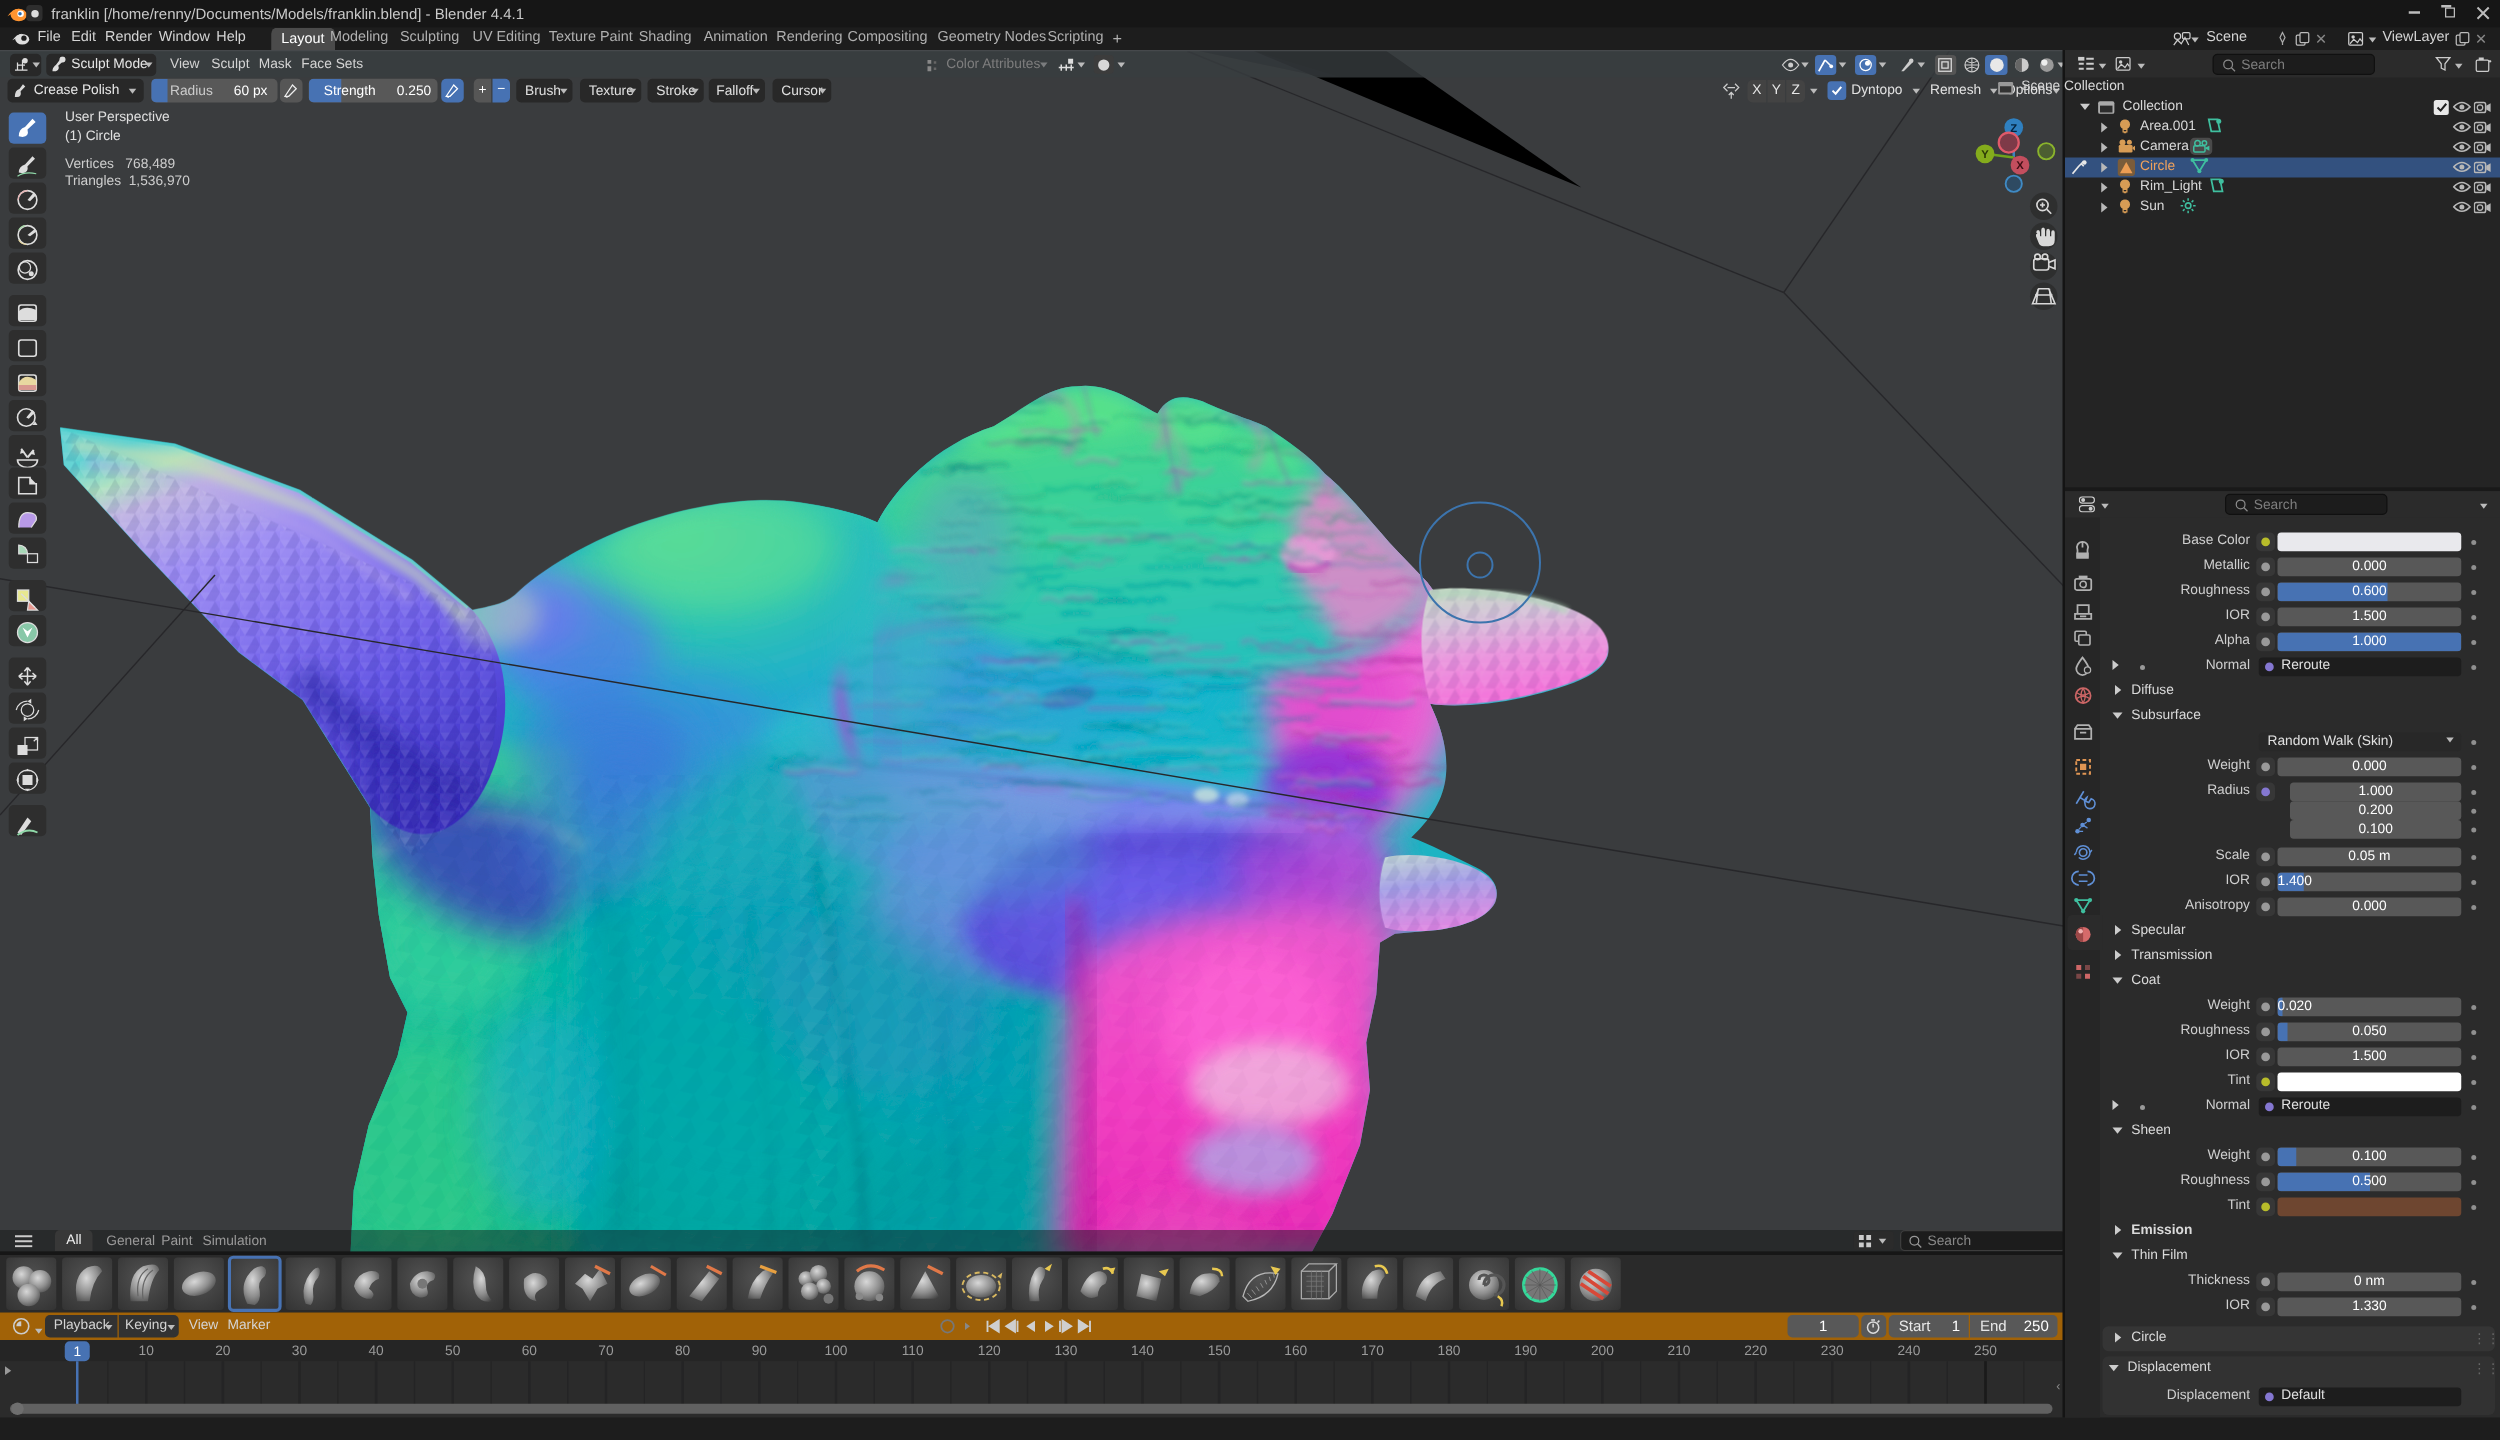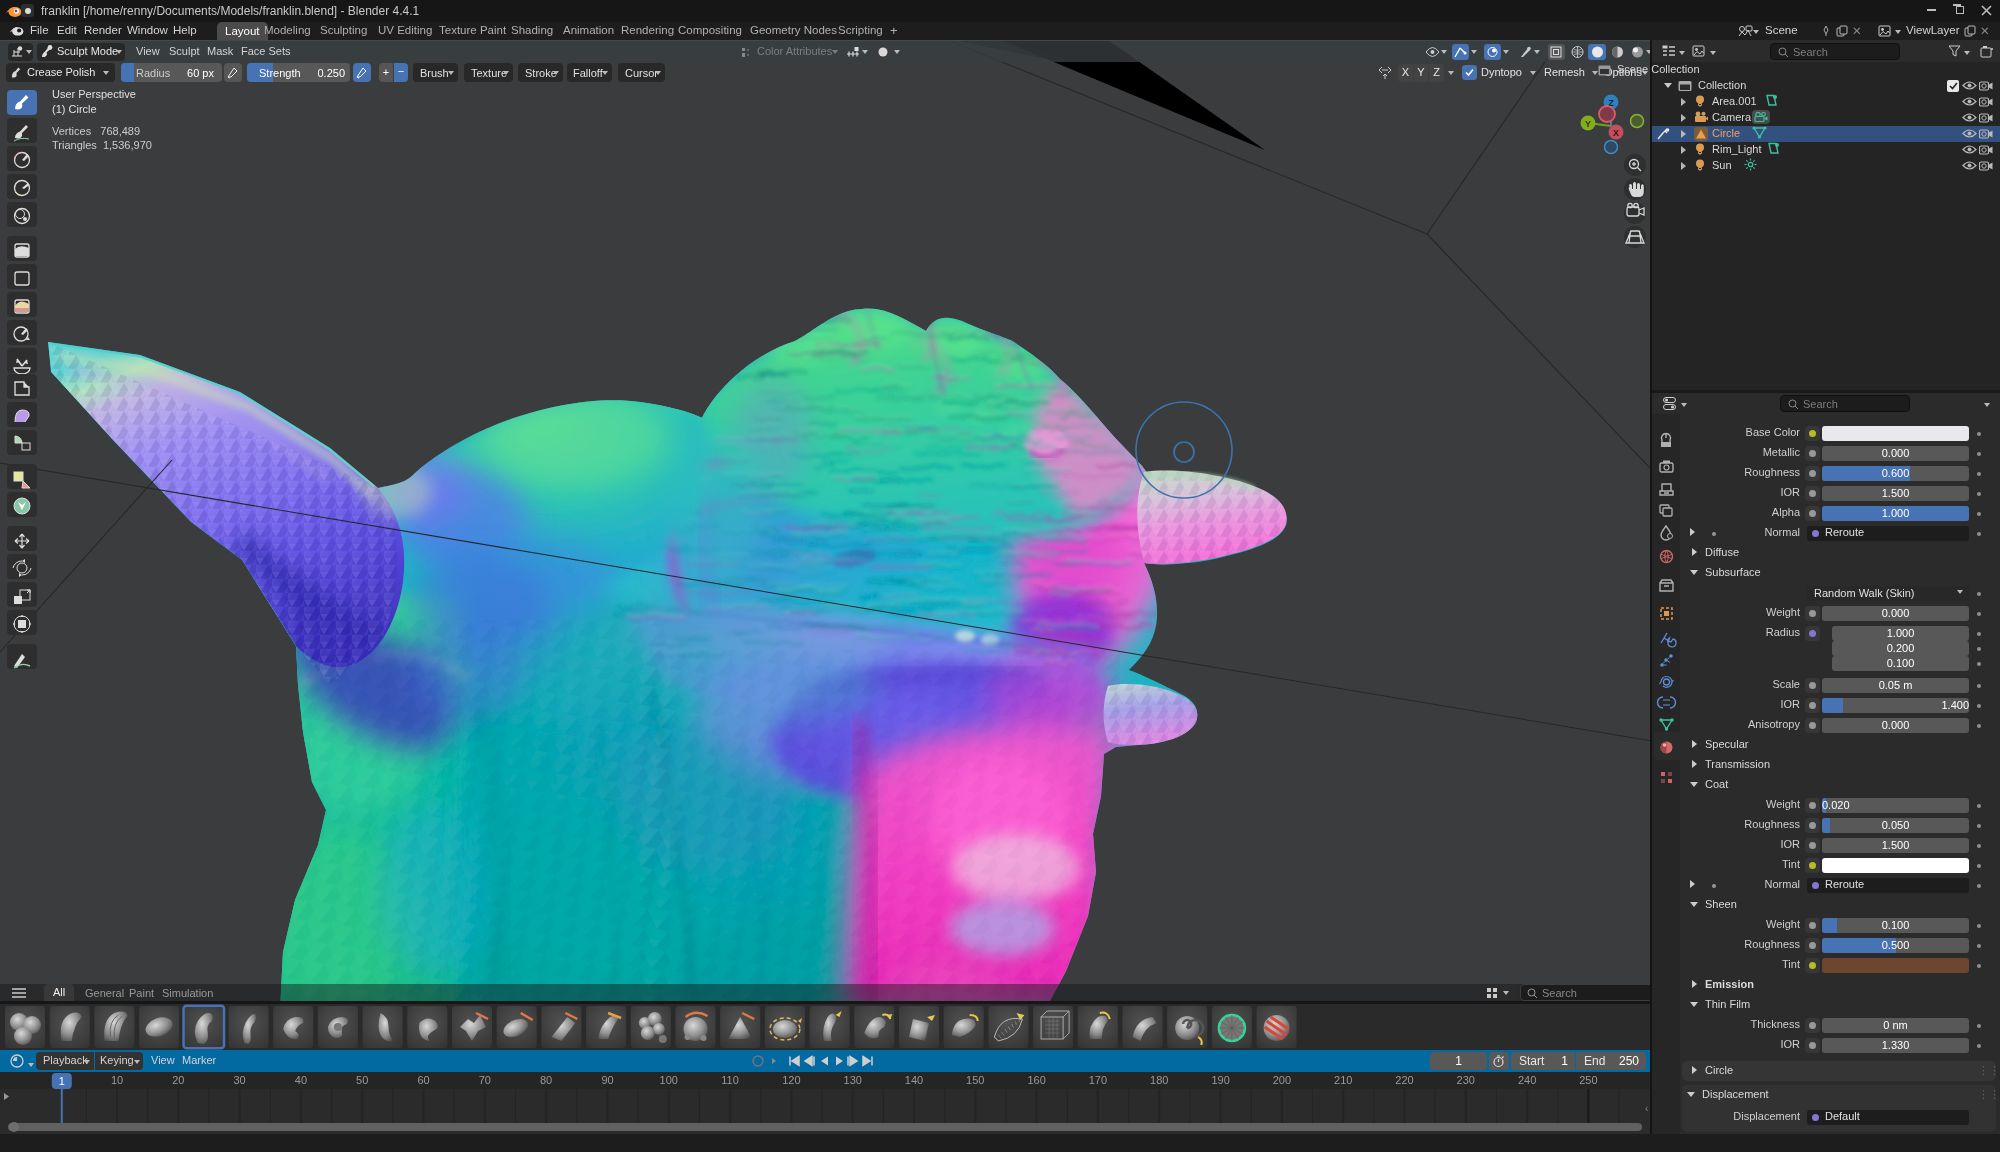--- a/index.html
+++ b/index.html
@@ -1315,21 +1315,21 @@
       </g>
       <g transform="translate(1255.6,1)">
         <rect x="1" y="1" width="40" height="42" rx="3" fill="url(#tbg)"></rect>
         <g transform="translate(1,2)">
           <circle cx="20" cy="21" r="13" fill="url(#tg)"></circle>
           <path d="M10,14 L30,28 M14,10 L32,22 M8,20 L26,32" stroke="#d84838" stroke-width="3"></path>
         </g>
       </g>
     </svg>
 <div class="abs" style="left:0;top:1050px;width:1652px;height:84px;background:#2b2b2b"></div>
-<div class="abs" style="left:0;top:1050px;width:1984px;height:22px;background:#0369a1">
+<div class="abs" style="left:0;top:1050px;width:1984px;height:22px;background:#a16207">
 <svg class="abs" style="left:10px;top:4px" width="15" height="14" viewBox="0 0 15 14">
         <circle cx="7" cy="7" r="6" fill="none" stroke="#ccc" stroke-width="1.3"></circle>
         <path d="M7,7 L7,3 A4,4 0 0 0 3,7 Z" fill="#ccc"></path>
       </svg>
 <span class="abs caret" style="left:28px;top:13px"></span>
 <span class="abs" style="left:36px;top:2px;width:58px;height:18px;background:#323232;border-radius:4px 0 0 4px"></span>
       <span class="abs" style="left:95px;top:2px;width:48px;height:18px;background:#323232;border-radius:0 4px 4px 0"></span>
 <span class="abs small" style="left:43px;top:4px">Playback</span>
       <span class="abs caret" style="left:84px;top:10px"></span>
 <span class="abs small" style="left:100px;top:4px">Keying</span>
@@ -1801,21 +1801,21 @@
     <span class="abs" style="left:1809px;top:681.5px;width:7px;height:7px;background:#999999;border-radius:50%"></span>
     <span class="slider" style="left:1822px;top:677.5px;width:147px;height:15px;border-radius:3px">
       <span class="ct small" style="left:0;width:100%;text-align:center;color:#fff">0.05 m</span>
     </span>
     <span class="abs" style="left:1977px;top:683.5px;width:4px;height:4px;background:#8f8f8f;border-radius:50%"></span>
 <span class="abs small" style="left:1640px;top:698px;width:160px;text-align:right;color:#cfcfcf">IOR</span>
     <span class="abs" style="left:1805px;top:697.5px;width:15px;height:15px;background:#373737;border-radius:4px"></span>
     <span class="abs" style="left:1809px;top:701.5px;width:7px;height:7px;background:#999999;border-radius:50%"></span>
     <span class="slider" style="left:1822px;top:697.5px;width:147px;height:15px;border-radius:3px">
       <span class="fill" style="width:21px"></span>
-      <span class="ct small" style="left:0;width:100%;text-align:right;color:#fff">1.400</span>
+      <span class="ct small" style="left:0;width:100%;text-align:left;color:#fff">1.400</span>
     </span>
     <span class="abs" style="left:1977px;top:703.5px;width:4px;height:4px;background:#8f8f8f;border-radius:50%"></span>
 <span class="abs small" style="left:1640px;top:718px;width:160px;text-align:right;color:#cfcfcf">Anisotropy</span>
     <span class="abs" style="left:1805px;top:717.5px;width:15px;height:15px;background:#373737;border-radius:4px"></span>
     <span class="abs" style="left:1809px;top:721.5px;width:7px;height:7px;background:#999999;border-radius:50%"></span>
     <span class="slider" style="left:1822px;top:717.5px;width:147px;height:15px;border-radius:3px">
       <span class="ct small" style="left:0;width:100%;text-align:center;color:#fff">0.000</span>
     </span>
     <span class="abs" style="left:1977px;top:723.5px;width:4px;height:4px;background:#8f8f8f;border-radius:50%"></span>
 <span class="abs" style="left:1692px;top:740px;width:0;height:0;border-top:4px solid transparent;border-bottom:4px solid transparent;border-left:5px solid #ccc"></span>

